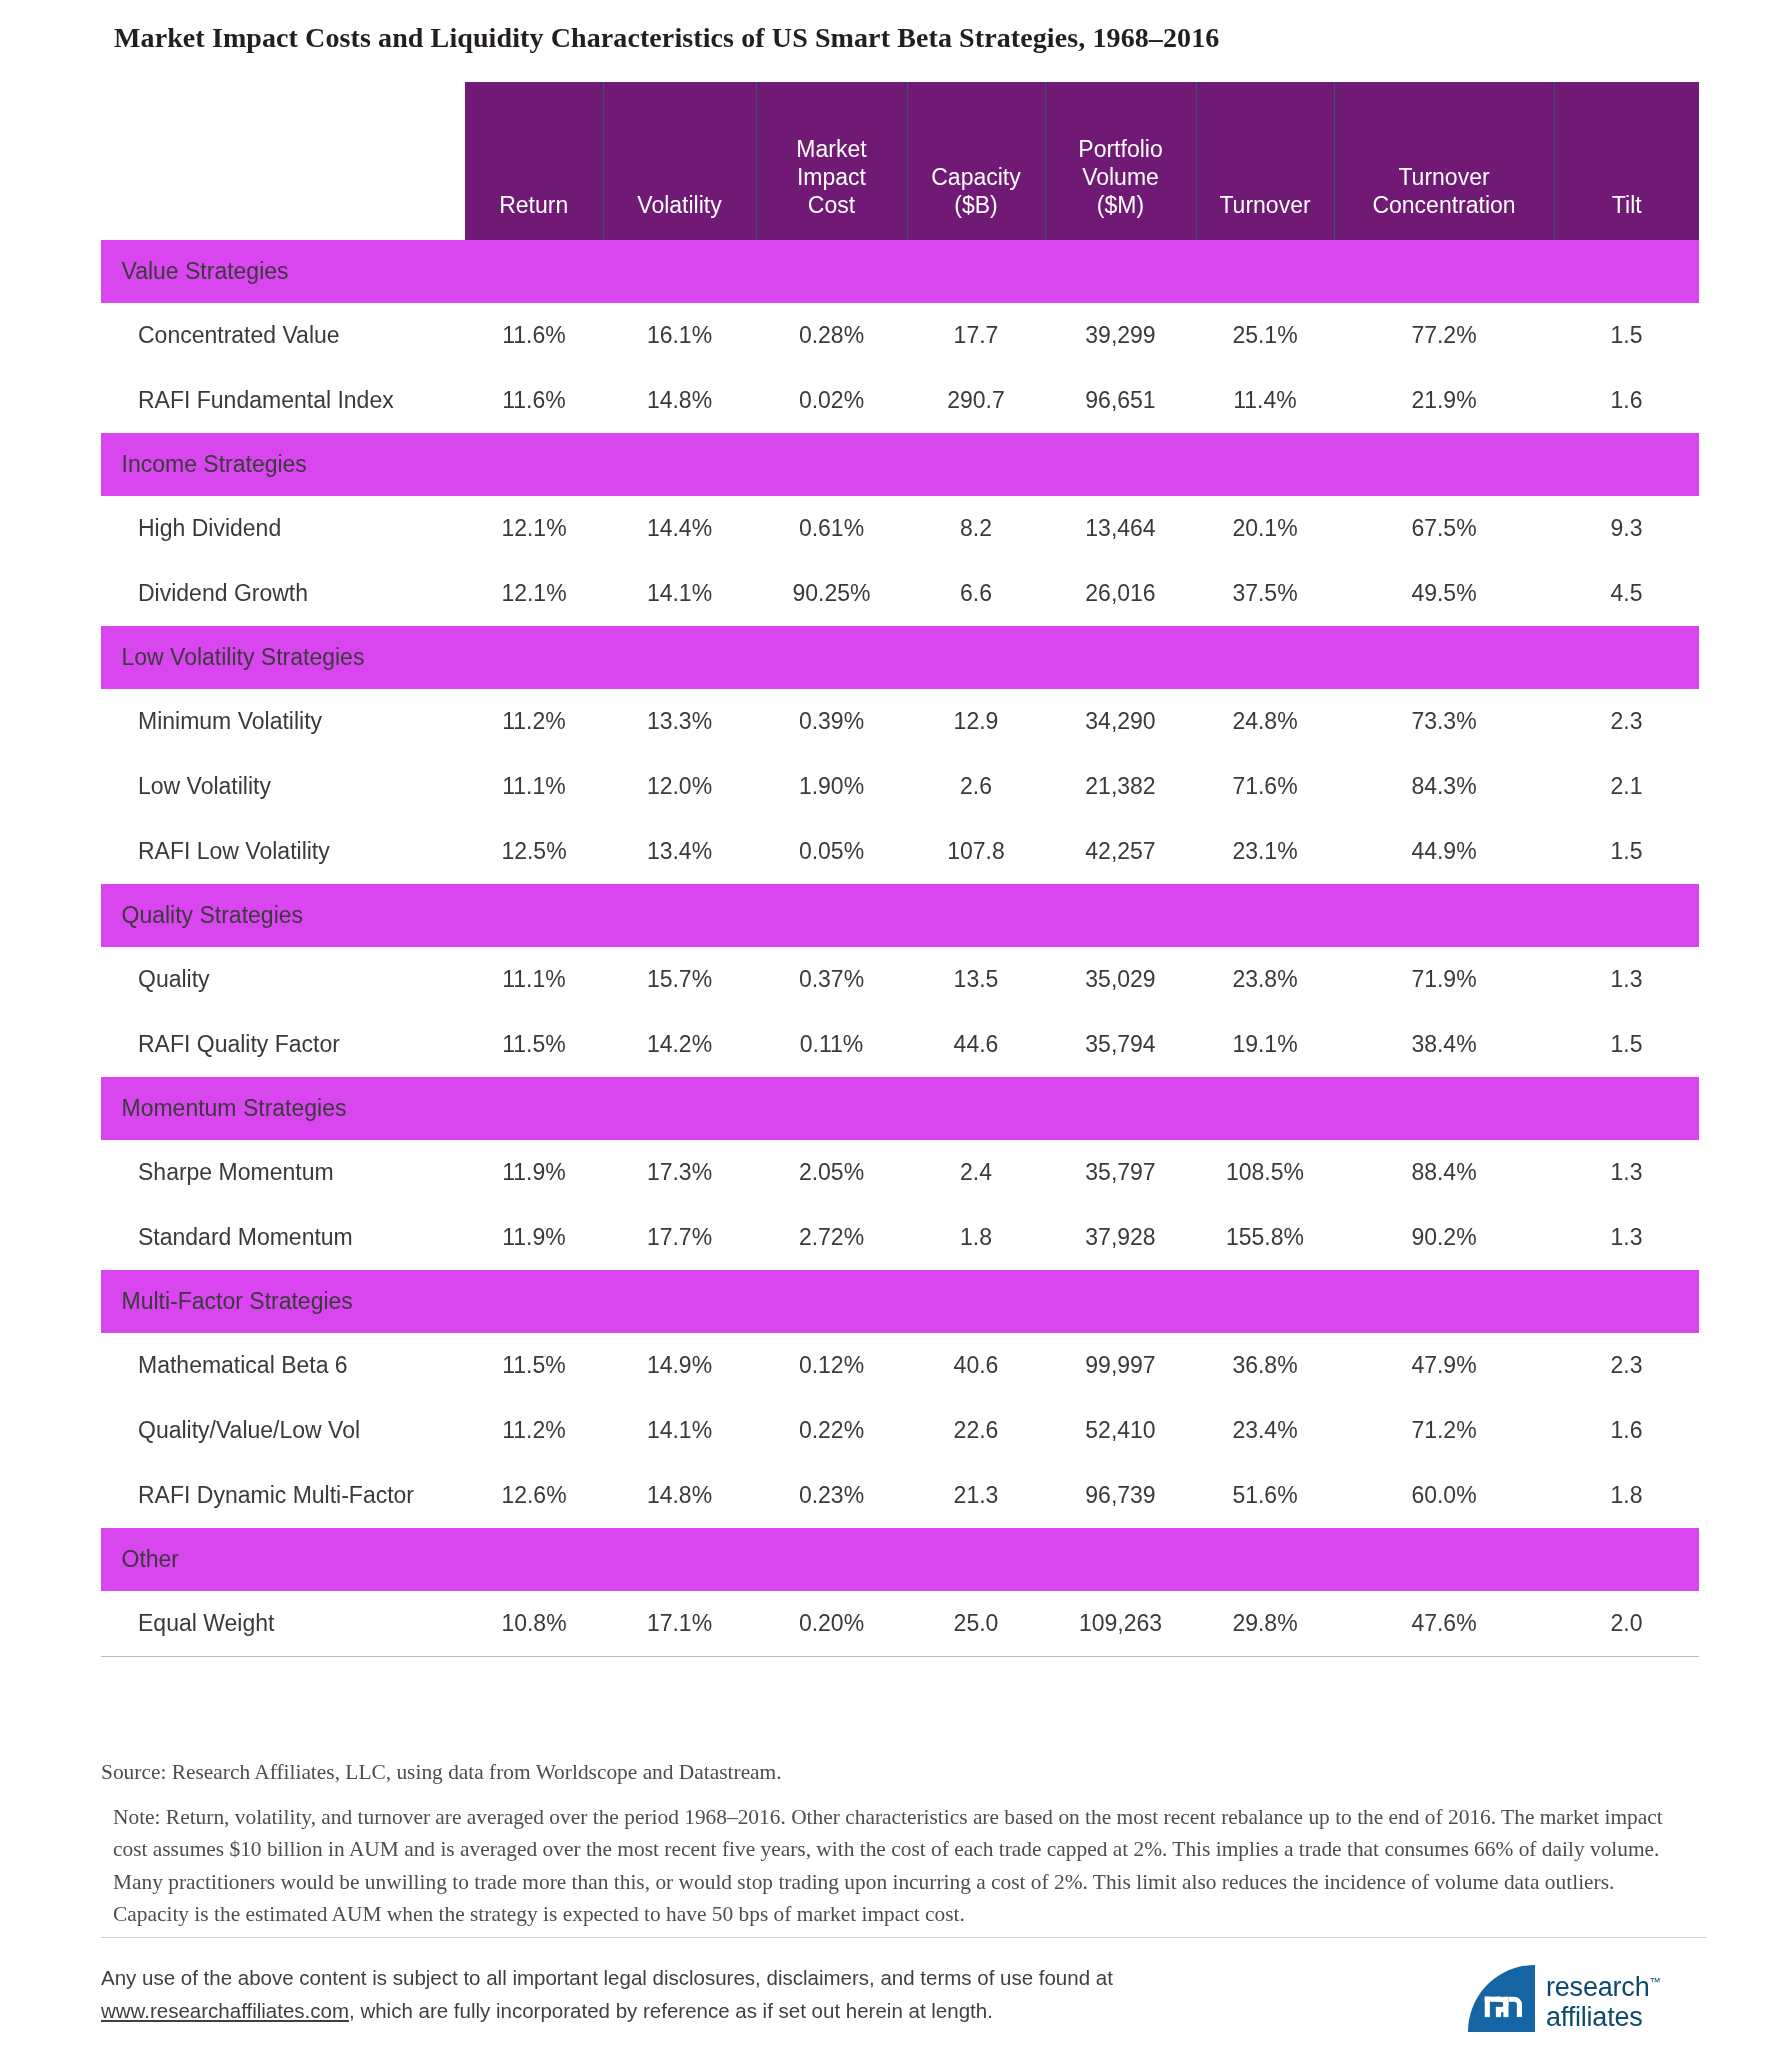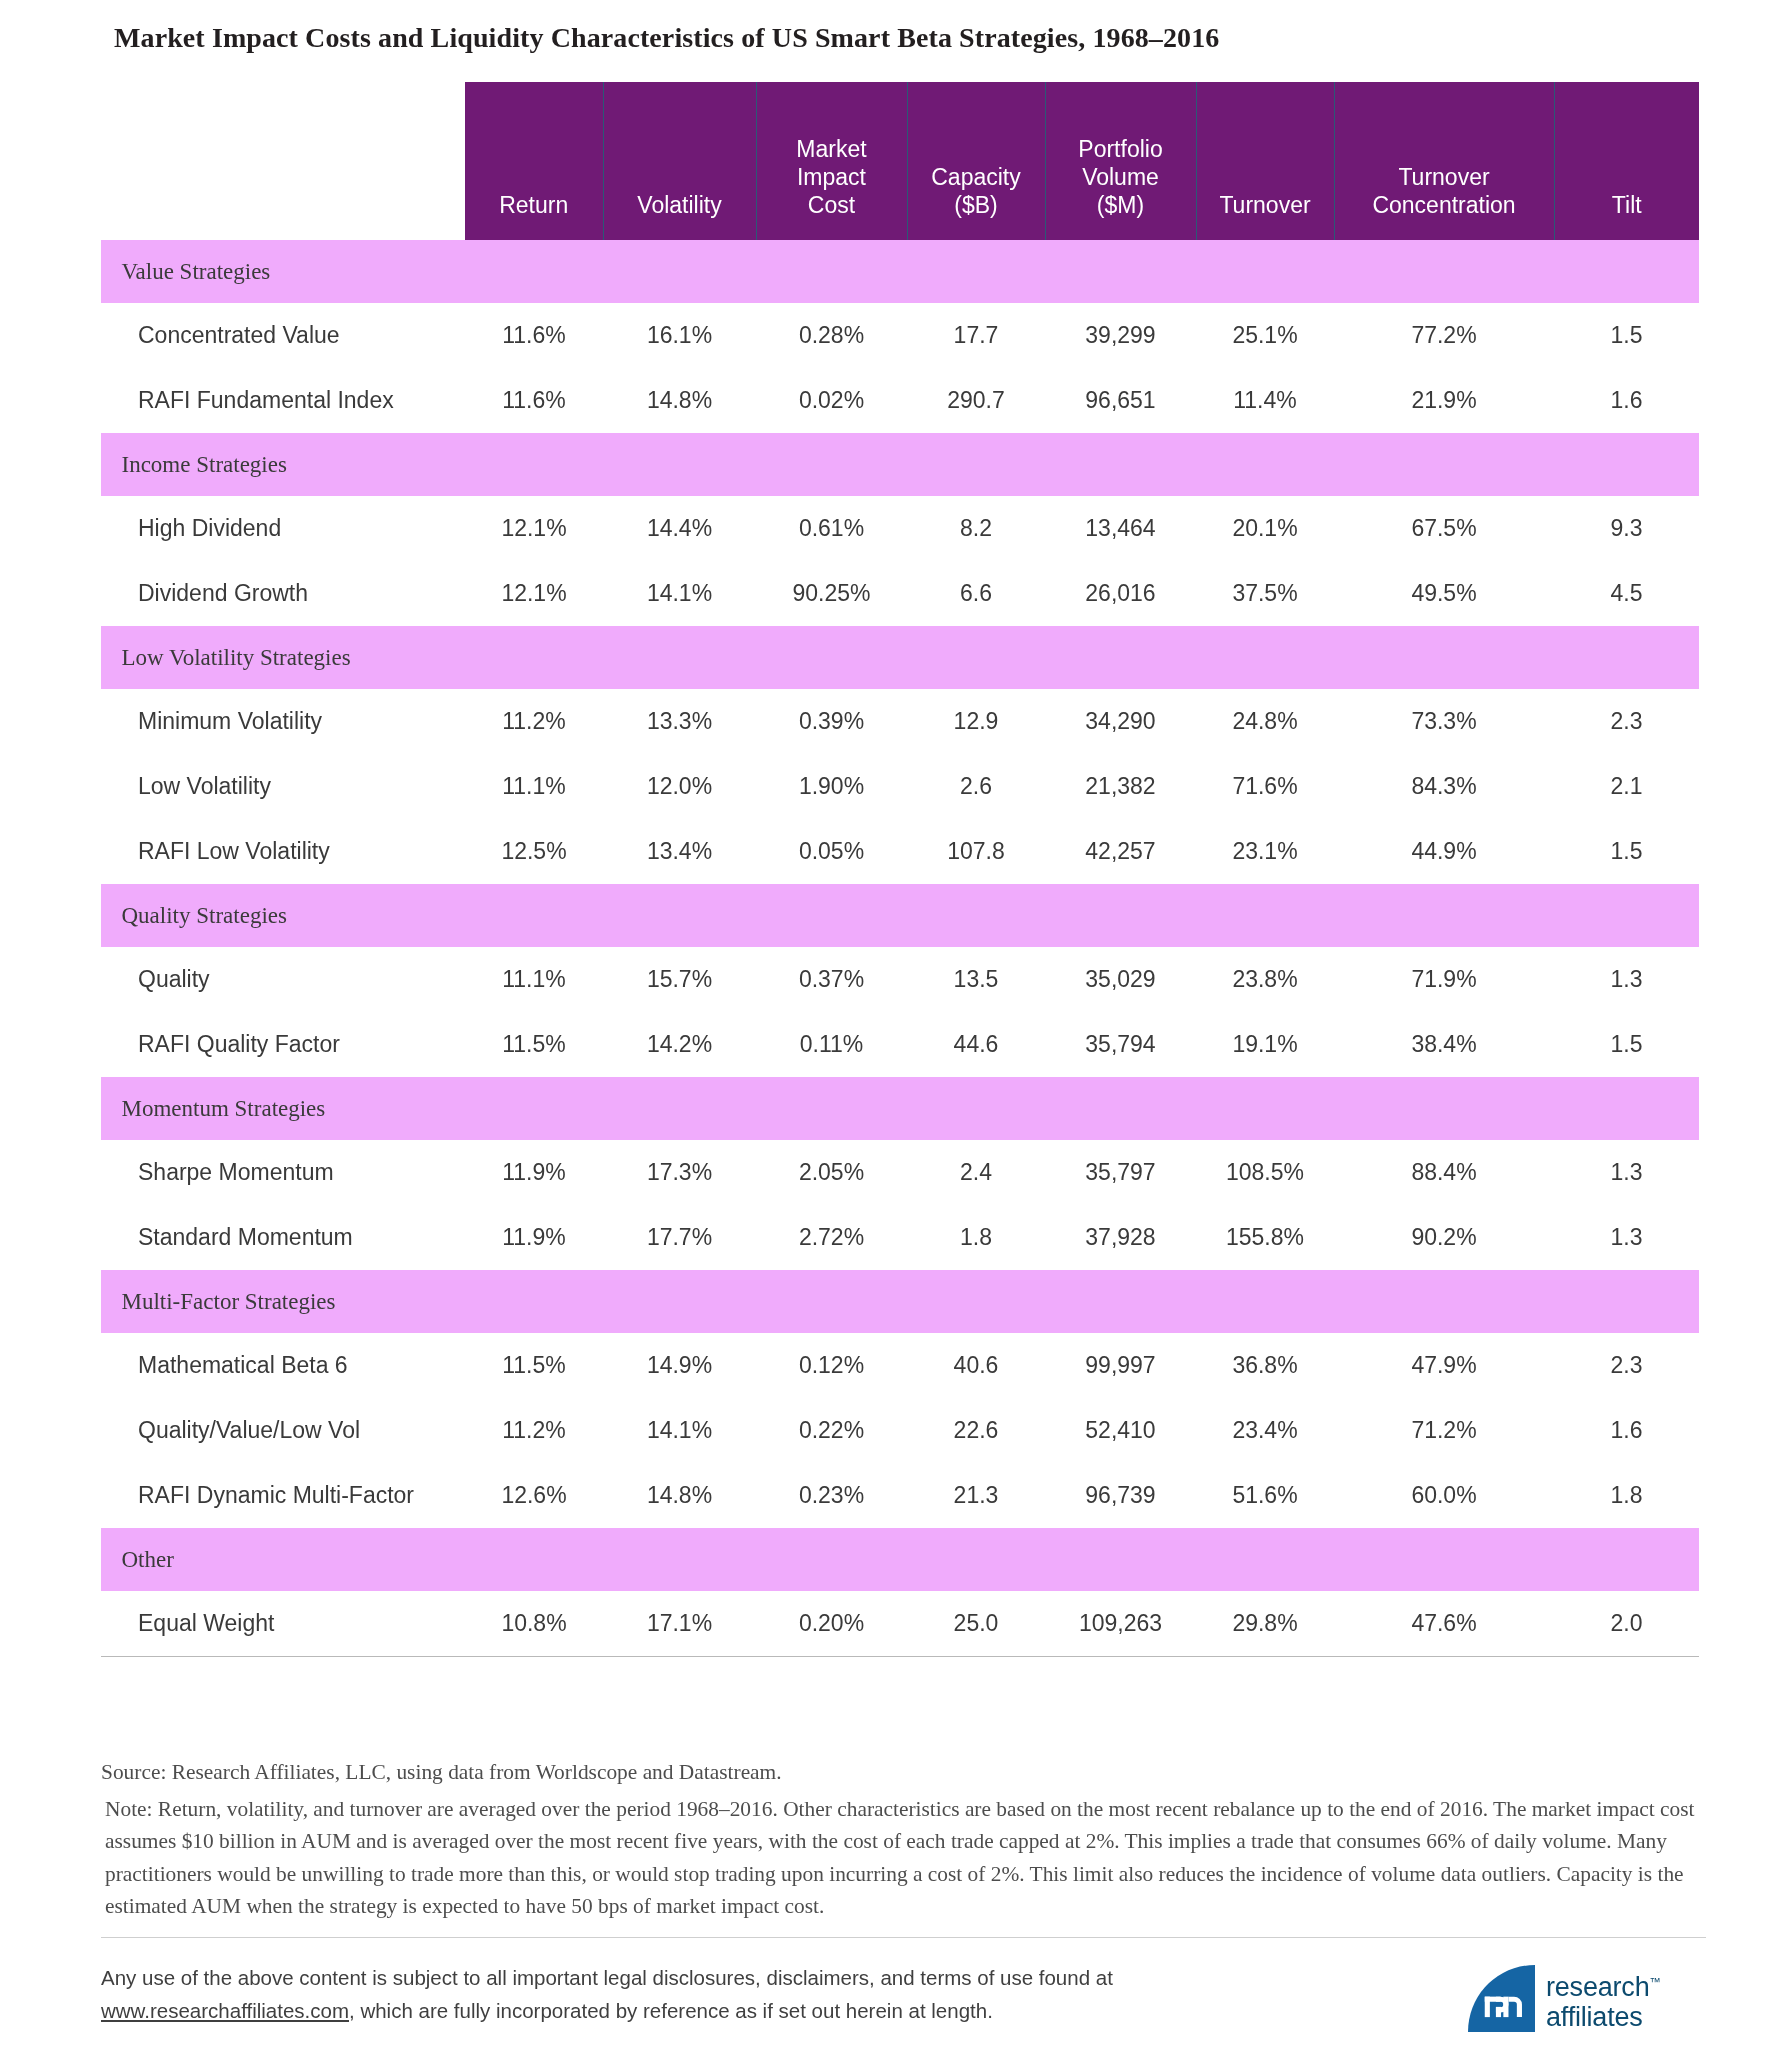--- a/index.html
+++ b/index.html
@@ -83,26 +83,25 @@
     font-family: "Liberation Sans", sans-serif;
     font-size: 23px;
     color: #3a3a3a;
     height: 65px;
     padding: 0 7.5px;
     text-align: center;
     vertical-align: middle;
     white-space: nowrap;
   }
   tbody tr.section td {
-    background: #f0abfc;
+    background: #d946ef;
     text-align: left;
     padding-left: 20.5px;
     color: #3a3a3a;
     height: 63px;
-    font-family: Liberation Serif, serif;
   }
   tbody tr.data td.name {
     text-align: left;
     padding-left: 37px;
   }
   tbody tr.last-row td {
     border-bottom: 0.9px solid #b9b9b9;
   }
 
   
@@ -110,21 +109,21 @@
     position: absolute;
     left: 101px;
     top: 1756px;
     width: 1605px;
     font-family: "Liberation Serif", serif;
     font-size: 21.4px;
     color: #4d4d4d;
     line-height: 1.52;
   }
   .notes .src { margin: 0 0 1.9px 0; }
-  .notes .note { margin: 4px; }
+  .notes .note { margin: 12px; }
 
   .divider {
     position: absolute;
     left: 101px;
     top: 1937px;
     width: 1605px;
     height: 0.9px;
     background: #cfcfcf;
   }
 

